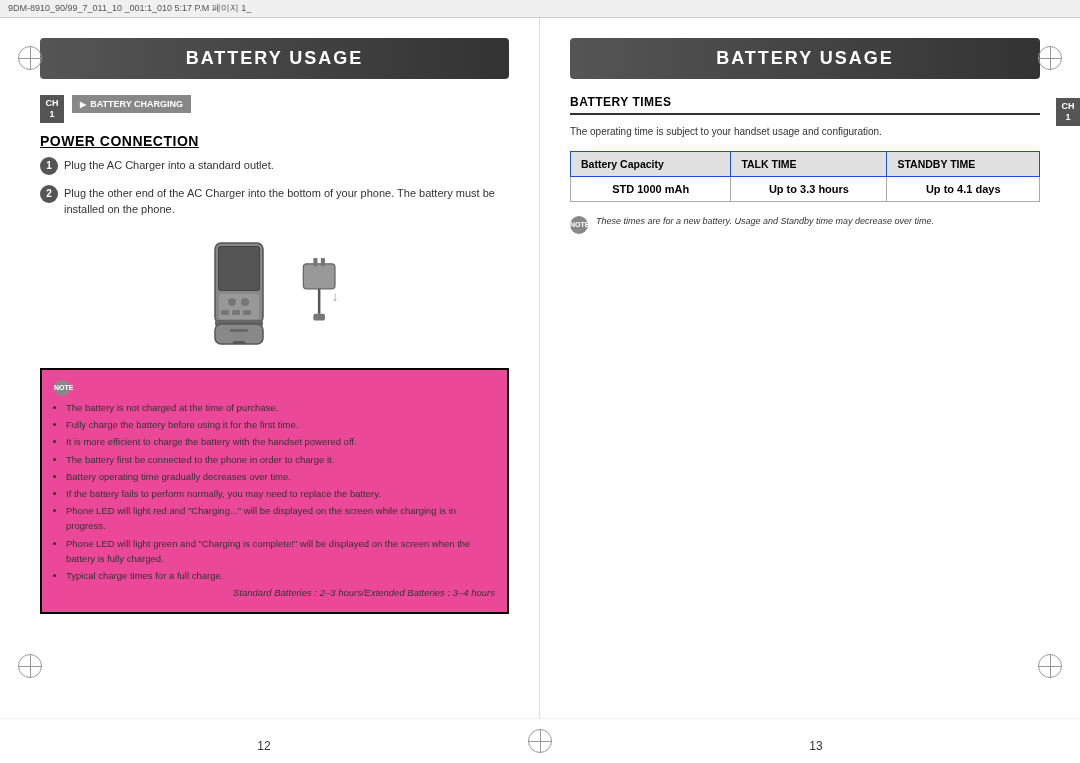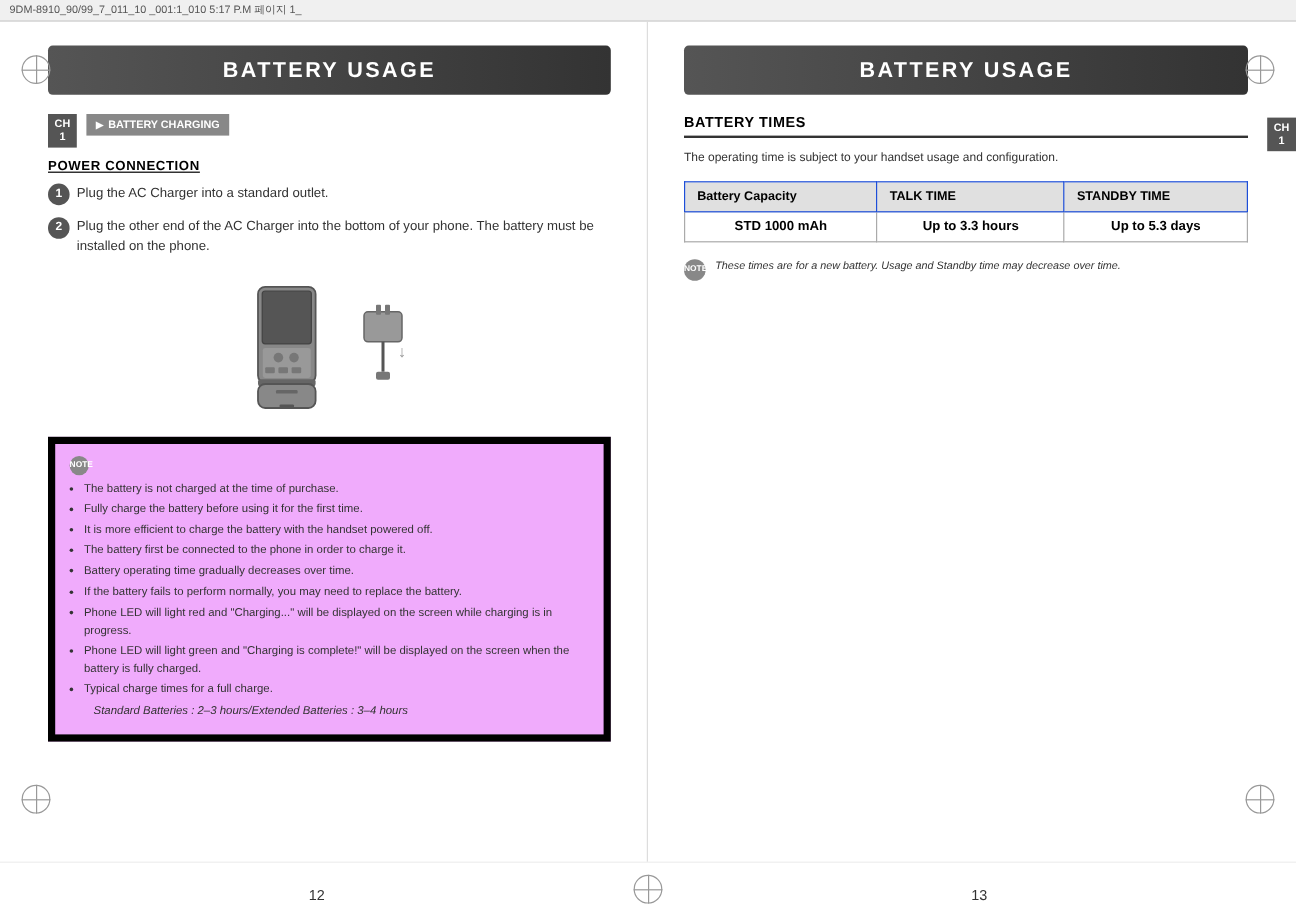--- a/index.html
+++ b/index.html
@@ -86,21 +86,21 @@
       align-items: center;
       gap: 4px;
     }
 
     .battery-charging-badge::before {
       content: "▶";
       font-size: 8px;
     }
 
     .section-title {
-      font-size: 11px;
+      font-size: 14px;
       font-weight: bold;
       text-decoration: underline;
       margin: 10px 0 8px 0;
       text-transform: uppercase;
       letter-spacing: 0.5px;
     }
 
     .step {
       display: flex;
       align-items: flex-start;
@@ -142,22 +142,22 @@
       height: 110px;
     }
 
     .charger-svg {
       width: 50px;
       height: 80px;
     }
 
     
     .note-box {
-      background: #f0abfc;
-      border: 6px solid #000000;
+      background: #ec4899;
+      border: 2px solid #000000;
       padding: 10px 12px;
       margin-top: 10px;
       font-size: 9.5px;
       line-height: 1.6;
       color: #333;
     }
 
     .note-icon {
       display: inline-block;
       background: #888;
@@ -406,21 +406,21 @@
       <ul>
         <li>The battery is not charged at the time of purchase.</li>
         <li>Fully charge the battery before using it for the first time.</li>
         <li>It is more efficient to charge the battery with the handset powered off.</li>
         <li>The battery first be connected to the phone in order to charge it.</li>
         <li>Battery operating time gradually decreases over time.</li>
         <li>If the battery fails to perform normally, you may need to replace the battery.</li>
         <li>Phone LED will light red and "Charging..." will be displayed on the screen while charging is in progress.</li>
         <li>Phone LED will light green and "Charging is complete!" will be displayed on the screen when the battery is fully charged.</li>
         <li>Typical charge times for a full charge.</li>
-        <li style="list-style:none; margin-left:8px; font-style:italic;">Standard Batteries : 2–3 hours/Extended Batteries : 3–4 hours</li>
+        <li style="list-style:none; margin-left:8px; font-style:italic;text-align:right;">Standard Batteries : 2–3 hours/Extended Batteries : 3–4 hours</li>
       </ul>
     </div>
 
     <div style="position:absolute; bottom:40px; left:18px;">
       <div class="crosshair-wrapper">
         <div class="crosshair"></div>
         <div class="crosshair-circle"></div>
       </div>
     </div>
 
@@ -446,21 +446,21 @@
         <tr>
           <th>Battery Capacity</th>
           <th>TALK TIME</th>
           <th>STANDBY TIME</th>
         </tr>
       </thead>
       <tbody>
         <tr>
           <td>STD 1000 mAh</td>
           <td>Up to 3.3 hours</td>
-          <td>Up to 5.3 days</td>
+          <td>Up to 4.1 days</td>
         </tr>
       </tbody>
     </table>
 
     <div class="note-right">
       <div class="note-icon-right">NOTE</div>
       <div>These times are for a new battery. Usage and Standby time may decrease over time.</div>
     </div>
 
     <div class="ch-badge-right">CH<br>1</div>

